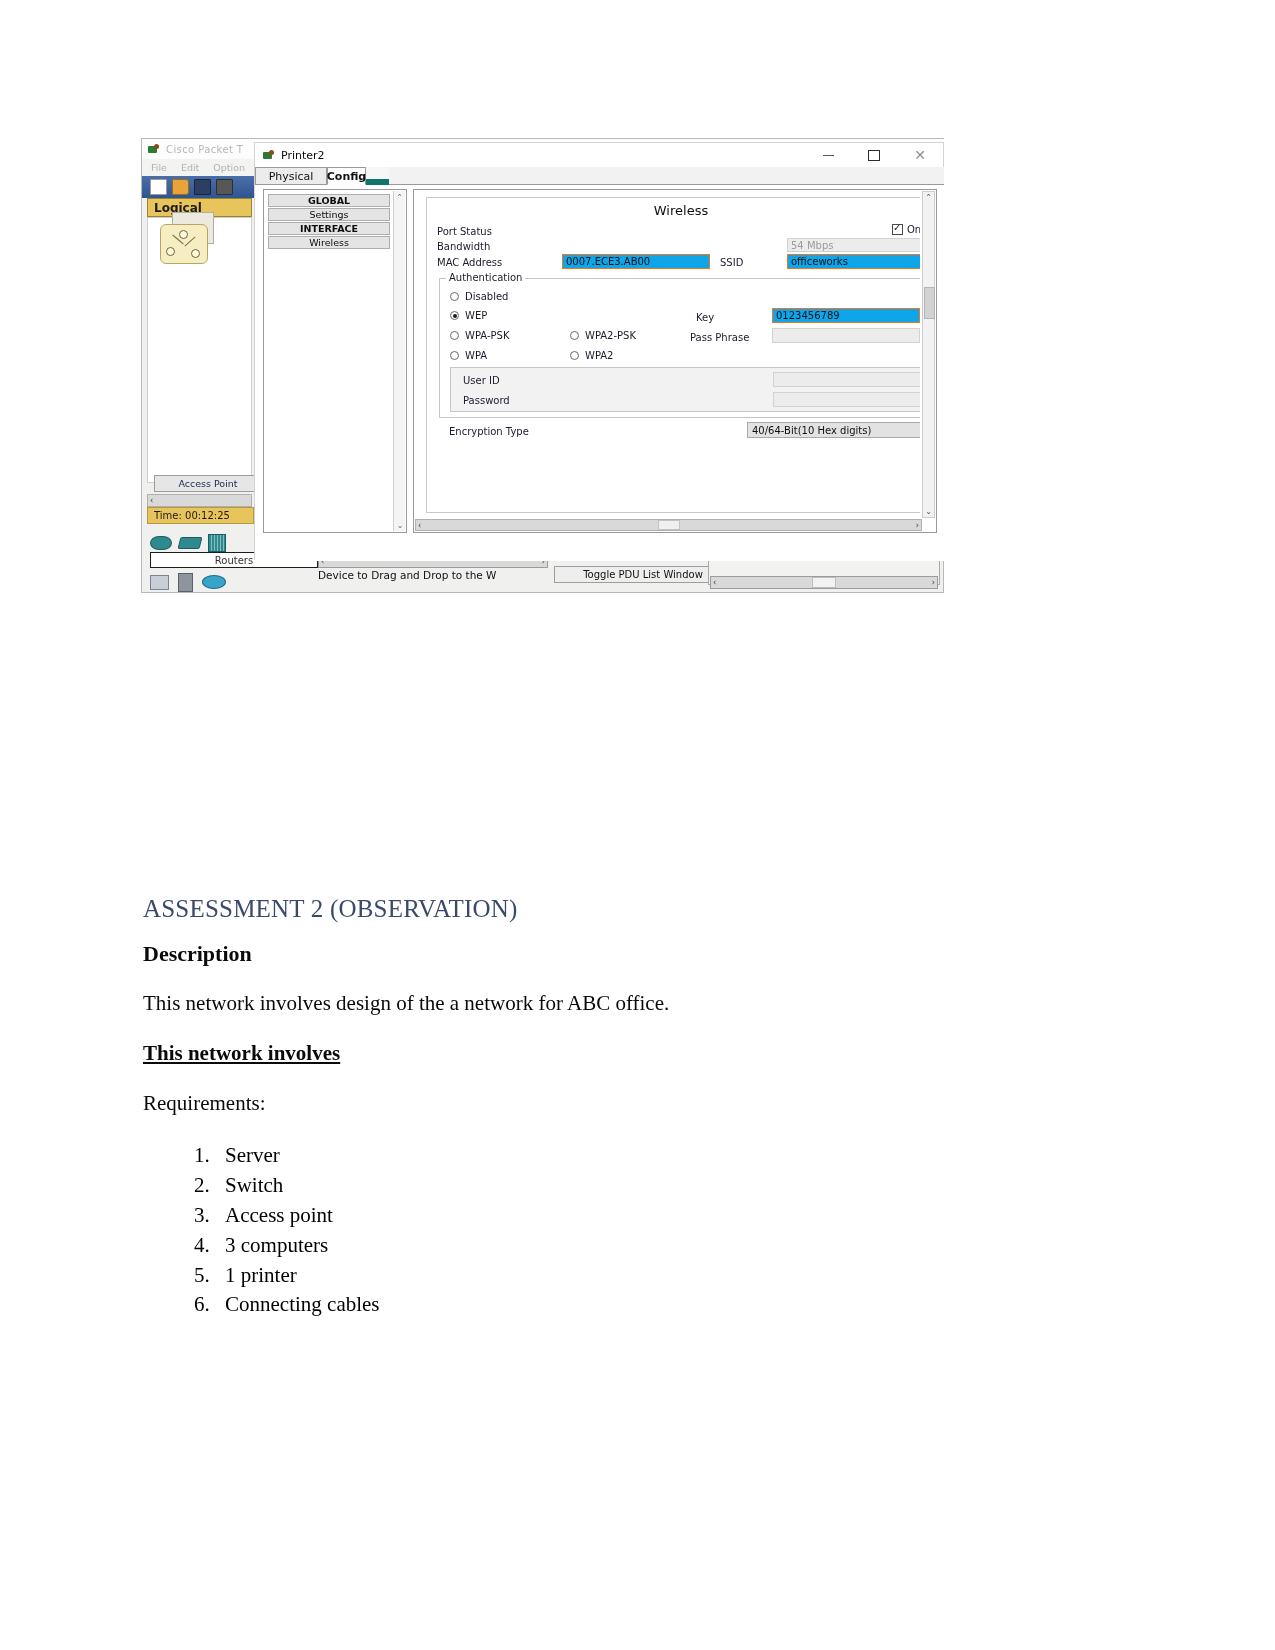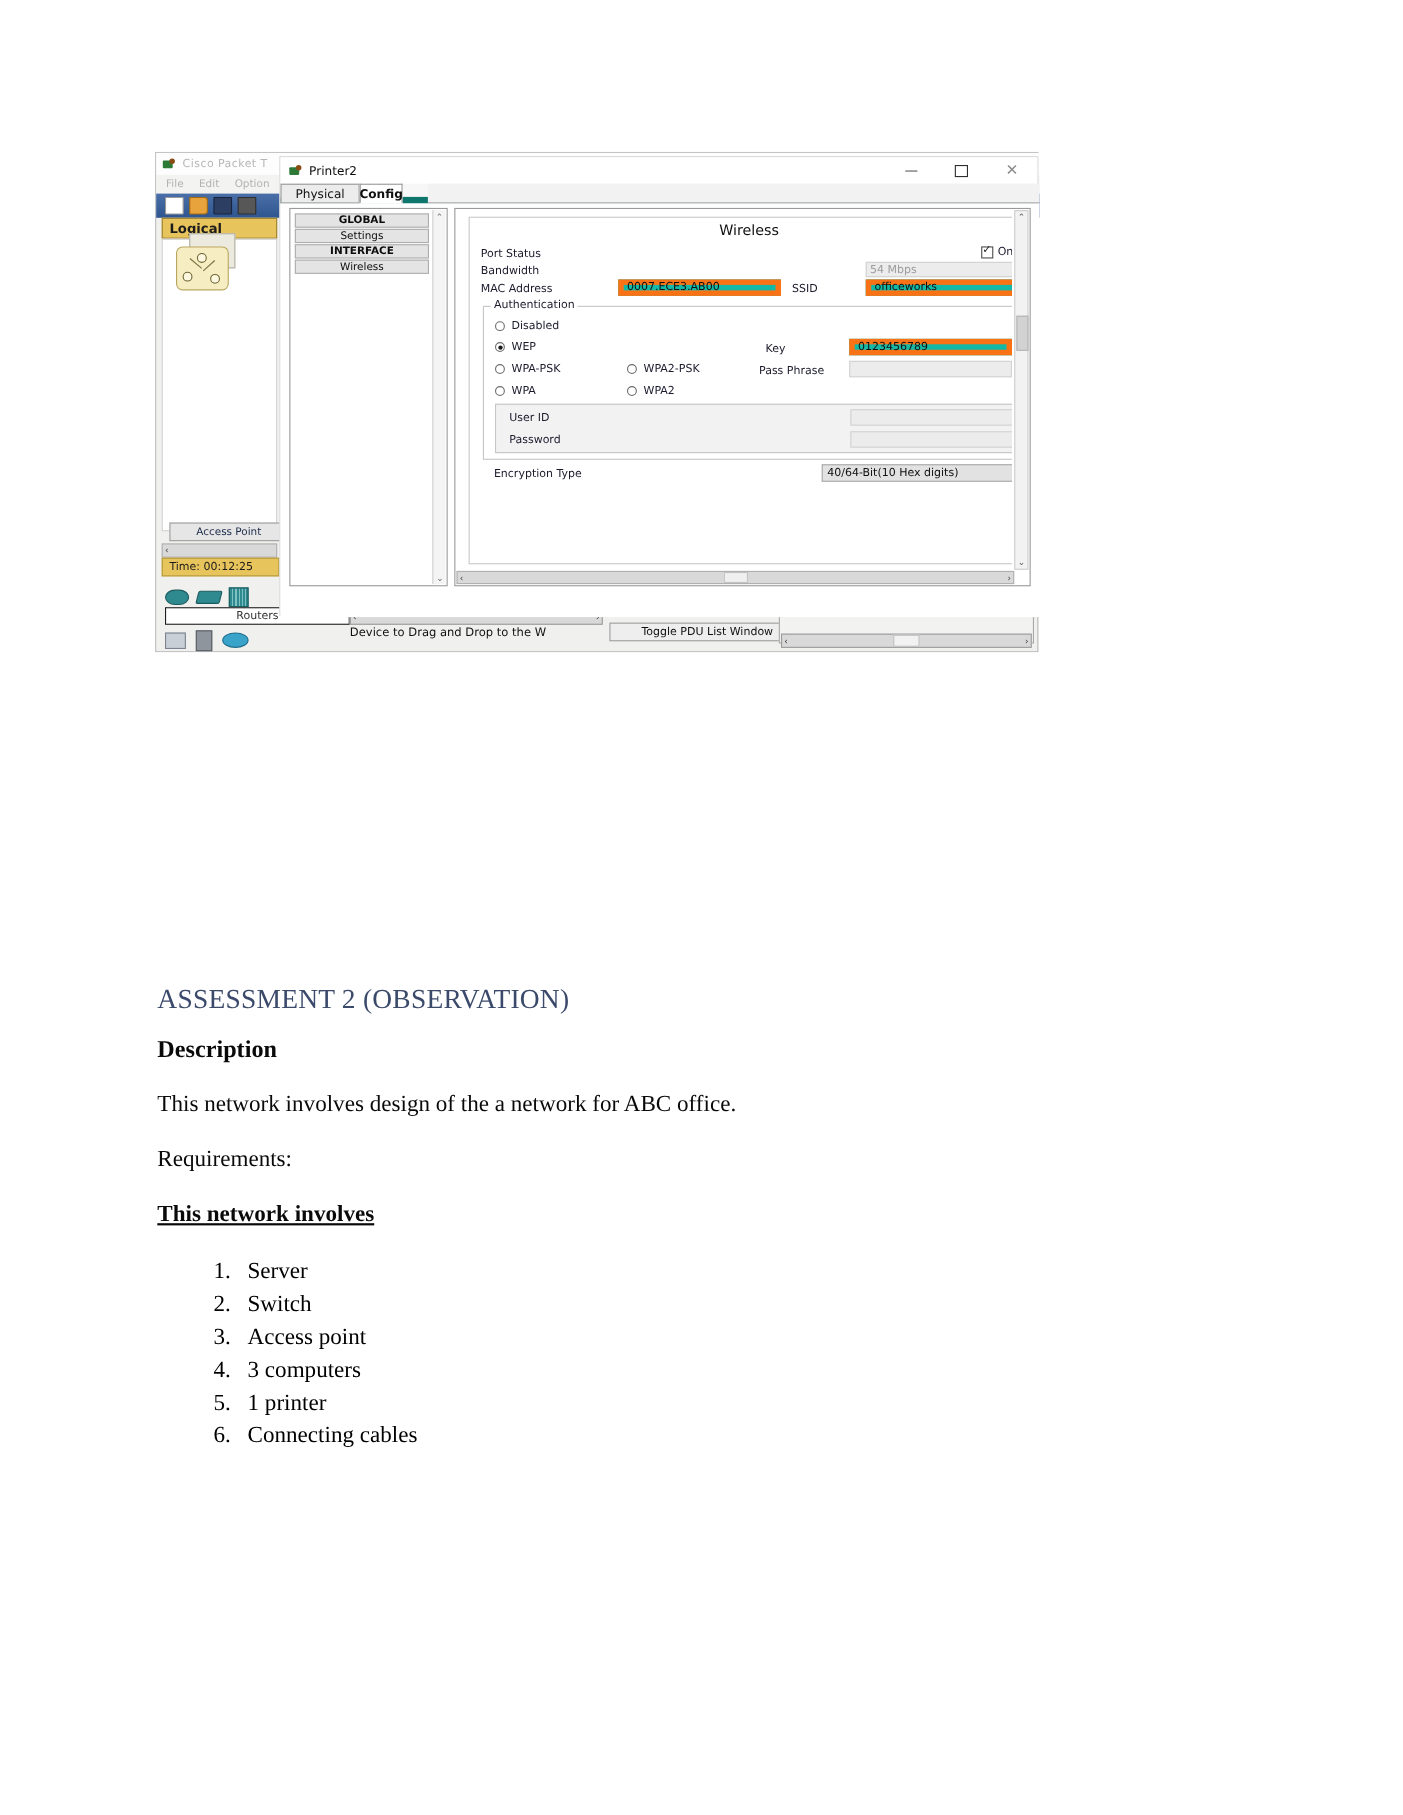--- a/index.html
+++ b/index.html
@@ -11,21 +11,20 @@
     overflow:hidden;
   }
 
   
   .shot {
     position:absolute; left:141px; top:138px;
     width:803px; height:455px;
     background:#ffffff;
     overflow:hidden;
     font-family:"DejaVu Sans", sans-serif;
-    padding-left:36px;
   }
 
   
   .pt-win {
     position:absolute; left:0; top:0; width:803px; height:455px;
     background:#f0f0ee;
     border:1px solid #b9b9b9;
     box-sizing:border-box;
   }
   .pt-title {
@@ -284,21 +283,21 @@
     position:absolute; left:7px; top:3px; width:510px; height:316px;
     border:1px solid #c9c9c9; box-sizing:border-box; background:#ffffff;
   }
   .sec-title{
     text-align:center; font-size:13px; color:#101010; padding-top:5px;
     font-family:"DejaVu Sans", sans-serif;
   }
   .lbl{ font-size:10px; color:#1a1a2c; font-family:"DejaVu Sans", sans-serif; }
   .row{ position:absolute; }
   .txtbox{
-    background:#14b8a6; border:5px solid #f97316; box-sizing:border-box;
+    background:#0ea5e9; border:1px solid #f97316; box-sizing:border-box;
     font-size:10px; color:#101010; padding:0 3px; display:flex; align-items:center;
     font-family:"DejaVu Sans", sans-serif;
   }
   .txtbox.dis{ background:#ececec; border:1px solid #d2d2d2; color:#9c9c9c; }
   .radio{
     width:9px;height:9px;border:1px solid #6b6b6b;border-radius:50%;
     background:#fff; box-sizing:border-box; position:relative; flex:0 0 auto;
   }
   .radio.on:after{
     content:""; position:absolute; left:1.5px; top:1.5px; width:4px;height:4px;
@@ -552,22 +551,22 @@
       </div>
 
     </div>
   </div>
 </div>
 
 <div class="doc">
   <h1>ASSESSMENT 2 (OBSERVATION)</h1>
   <h2>Description</h2>
   <p>This network involves design of the a network for ABC office.</p>
+  <p><span class="uline">This network involves </span></p>
   <p>Requirements:</p>
-  <p><span class="uline">This network involves </span></p>
   <ol>
     <li>Server</li>
     <li>Switch</li>
     <li>Access point</li>
     <li>3 computers</li>
     <li>1 printer</li>
     <li>Connecting cables</li>
   </ol>
 </div>
 

